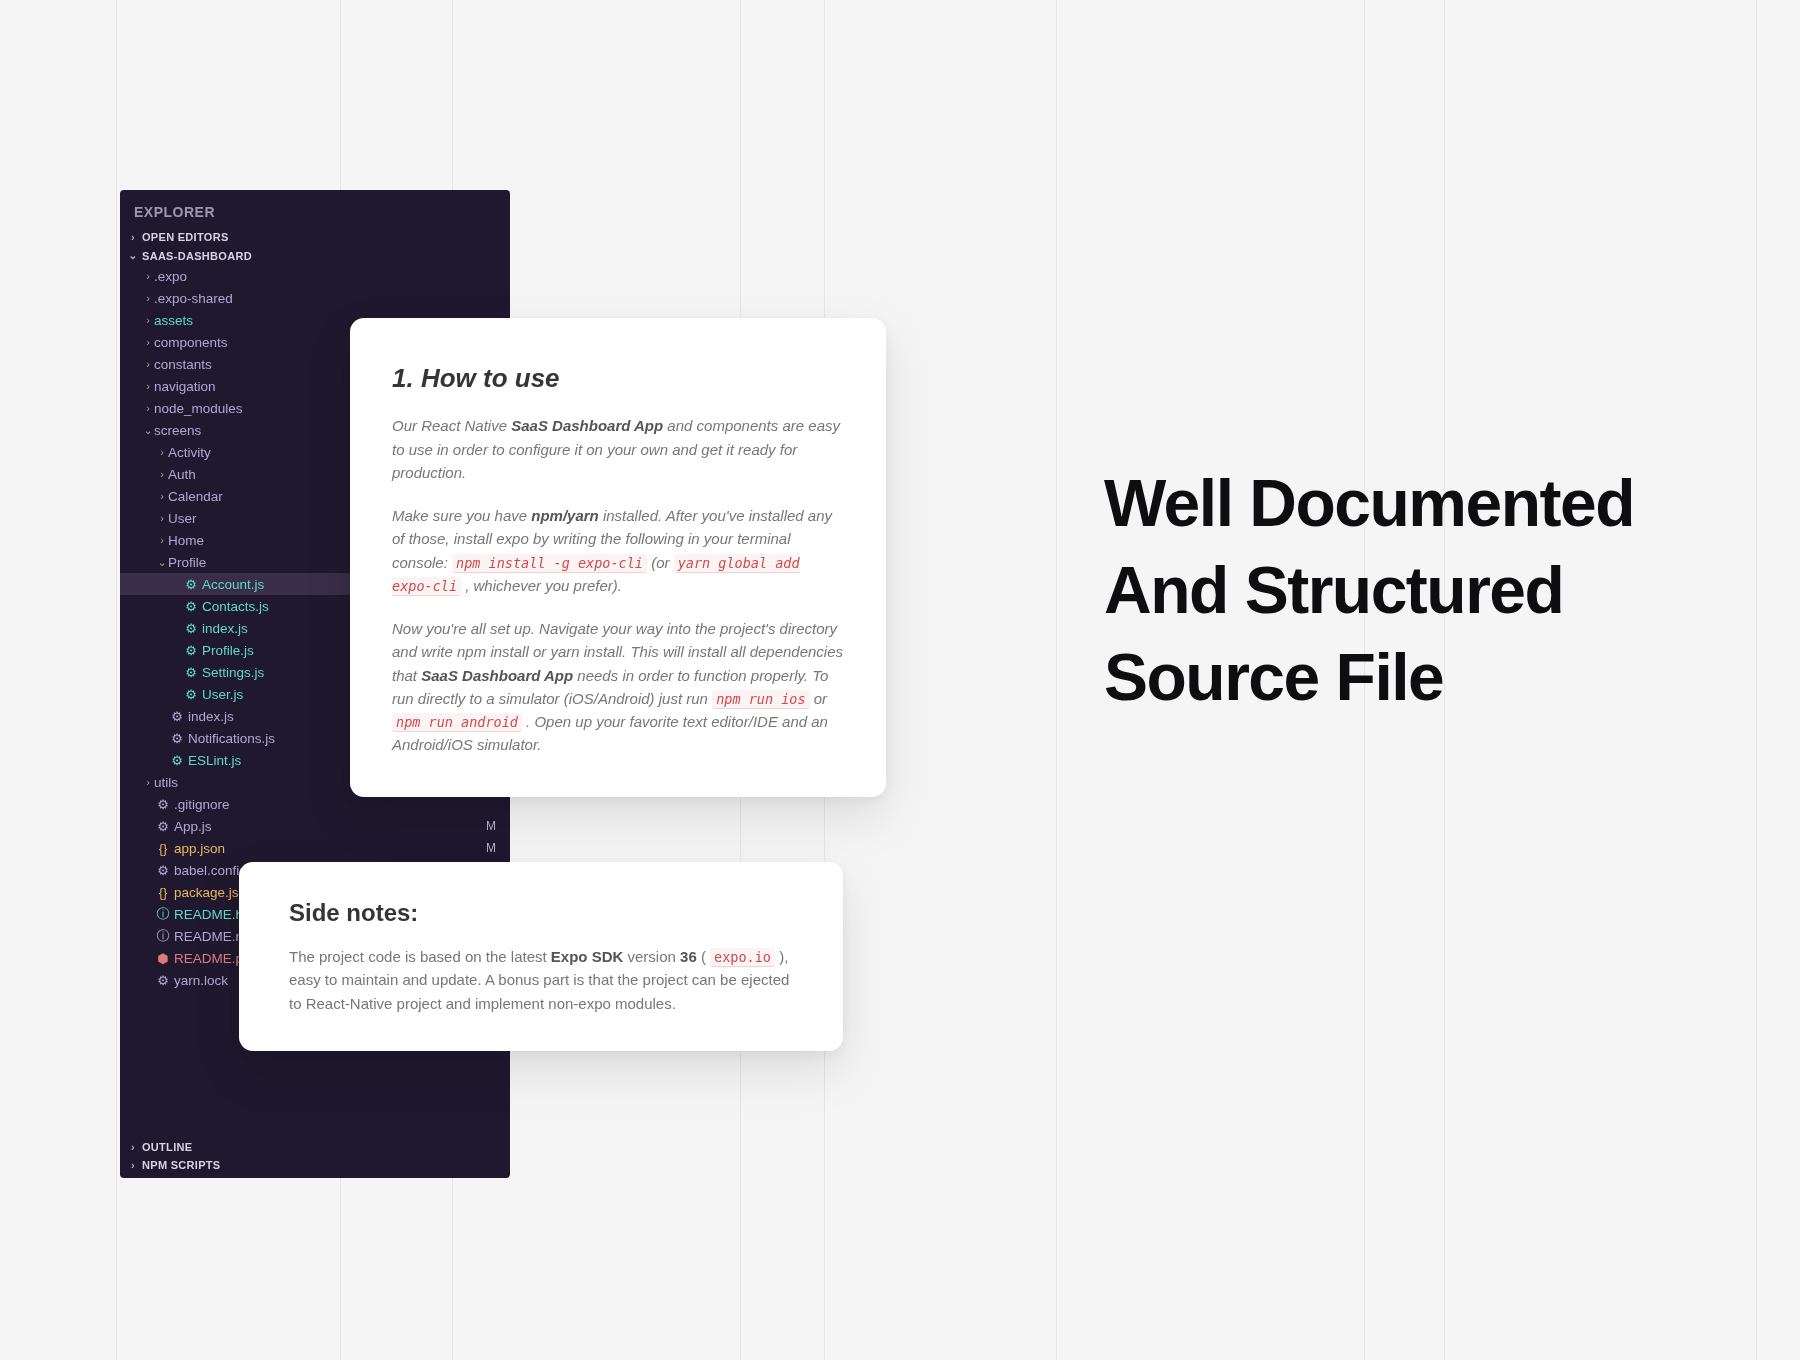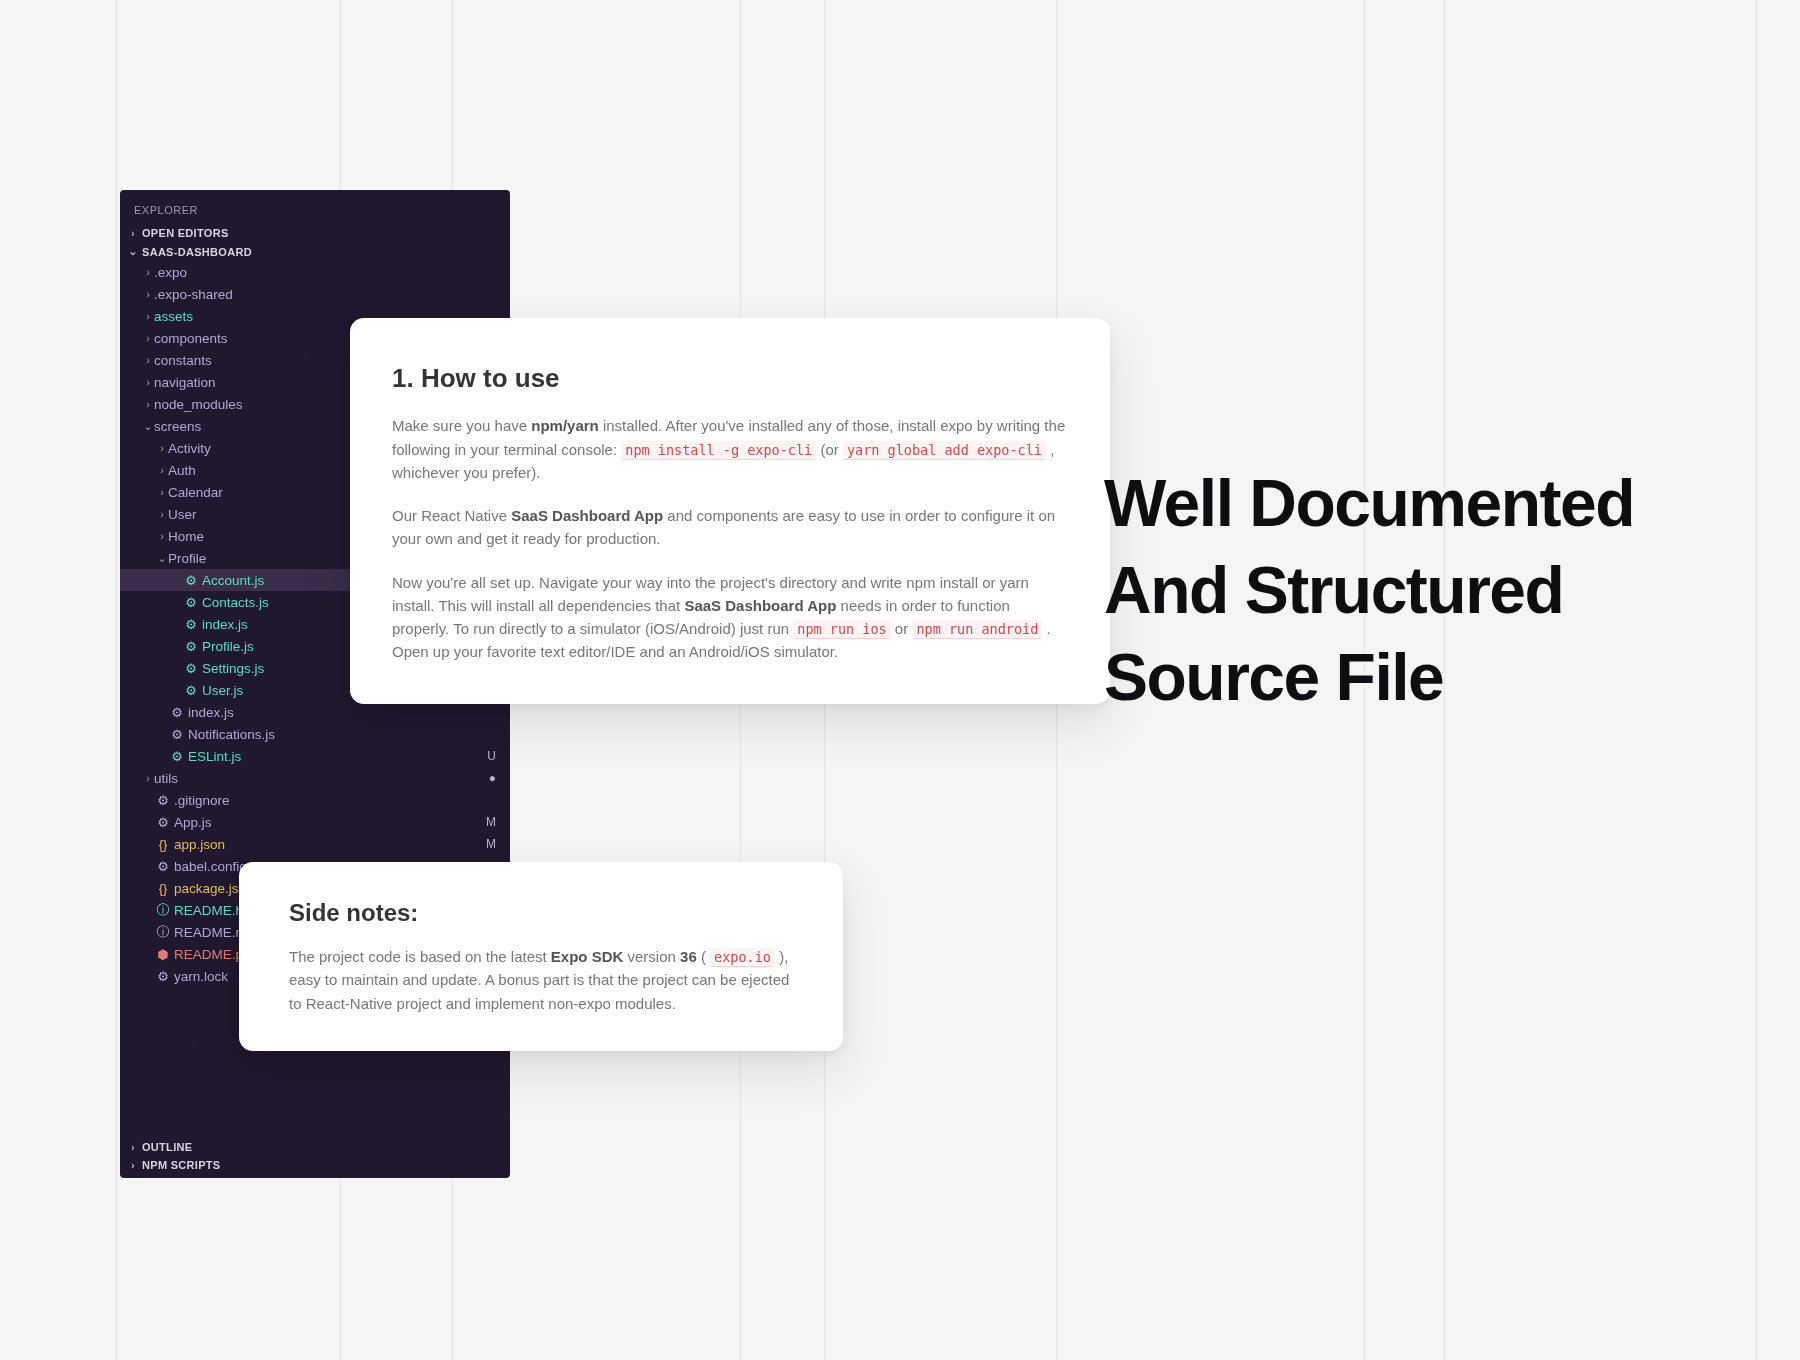--- a/index.html
+++ b/index.html
@@ -30,24 +30,25 @@
     width: 390px;
     height: 988px;
     background: #20182e;
     border-radius: 4px;
     color: #cfcde0;
     font-size: 14px;
     padding-top: 10px;
     overflow: hidden;
   }
   .explorer-title {
-    font-size: 11px;
+    font-size: 14px;
     letter-spacing: 0.5px;
     color: #9c97b0;
     padding: 4px 14px 8px;
+    font-weight: bold;
   }
   .section-header {
     display: flex;
     align-items: center;
     gap: 4px;
     padding: 3px 8px;
     font-size: 11px;
     font-weight: 700;
     letter-spacing: 0.3px;
     color: #d6d4e1;
@@ -133,21 +134,21 @@
   .card strong { color: #555; font-weight: 600; }
   .card code {
     font-family: ui-monospace, "SF Mono", Menlo, Consolas, monospace;
     font-size: 13.5px;
     color: #d04a4a;
     background: rgba(208,74,74,0.06);
     padding: 1px 4px;
     border-radius: 3px;
     border-bottom: 1px solid rgba(208,74,74,0.2);
   }
-  .card1 { left: 350px; top: 318px; width: 760px; }
+  .card1 { left: 350px; top: 318px; width: 536px; font-style: italic; }
   .card2 { left: 239px; top: 862px; width: 604px; padding: 32px 50px 36px; }
   .card2 h2 { font-size: 24px; margin-bottom: 14px; }
   .card2 p { font-size: 15px; }
 
   
   .right {
     position: absolute;
     left: 1104px;
     top: 460px;
     width: 610px;
@@ -370,24 +371,24 @@
   </div>
   <div class="section-header bottom" style="bottom:4px">
     <span class="chev">›</span>
     <span>NPM SCRIPTS</span>
   </div>
 </div>
 
 <div class="card card1">
   <h2>1. How to use</h2>
   <p>
-    <span>Make sure you have </span><strong>npm/yarn</strong><span> installed. After you've installed any of those, install expo by writing the following in your terminal console: </span><code>npm install -g expo-cli</code><span> (or </span><code>yarn global add expo-cli</code><span> , whichever you prefer).</span>
+    <span>Our React Native </span><strong>SaaS Dashboard App</strong><span> and components are easy to use in order to configure it on your own and get it ready for production.</span>
   </p>
   <p>
-    <span>Our React Native </span><strong>SaaS Dashboard App</strong><span> and components are easy to use in order to configure it on your own and get it ready for production.</span>
+    <span>Make sure you have </span><strong>npm/yarn</strong><span> installed. After you've installed any of those, install expo by writing the following in your terminal console: </span><code>npm install -g expo-cli</code><span> (or </span><code>yarn global add expo-cli</code><span> , whichever you prefer).</span>
   </p>
   <p>
     <span>Now you're all set up. Navigate your way into the project's directory and write npm install or yarn install. This will install all dependencies that </span><strong>SaaS Dashboard App</strong><span> needs in order to function properly. To run directly to a simulator (iOS/Android) just run </span><code>npm run ios</code><span> or </span><code>npm run android</code><span> . Open up your favorite text editor/IDE and an Android/iOS simulator.</span>
   </p>
 </div>
 
 <div class="card card2">
   <h2>Side notes:</h2>
   <p>
     <span>The project code is based on the latest </span><strong>Expo SDK</strong><span> version </span><strong>36</strong><span> ( </span><code>expo.io</code><span> ), easy to maintain and update. A bonus part is that the project can be ejected to React-Native project and implement non-expo modules.</span>

